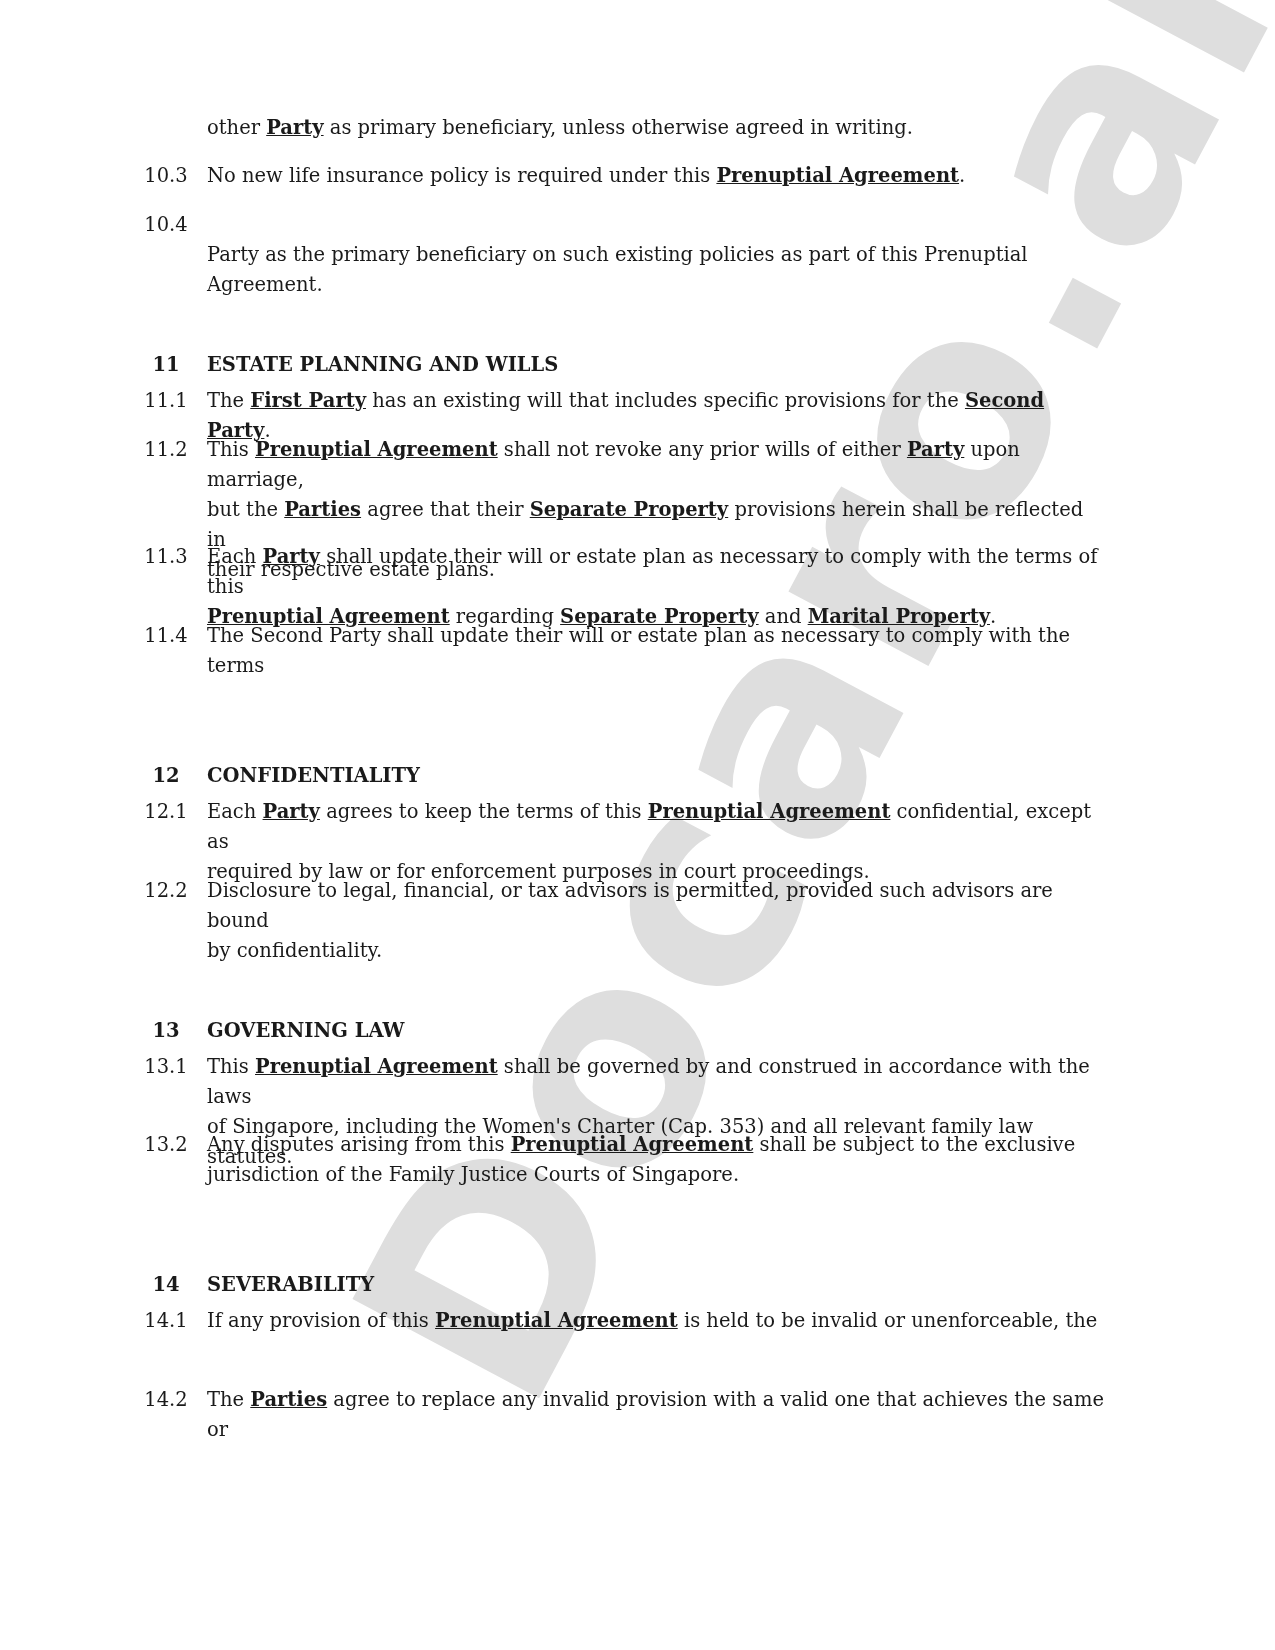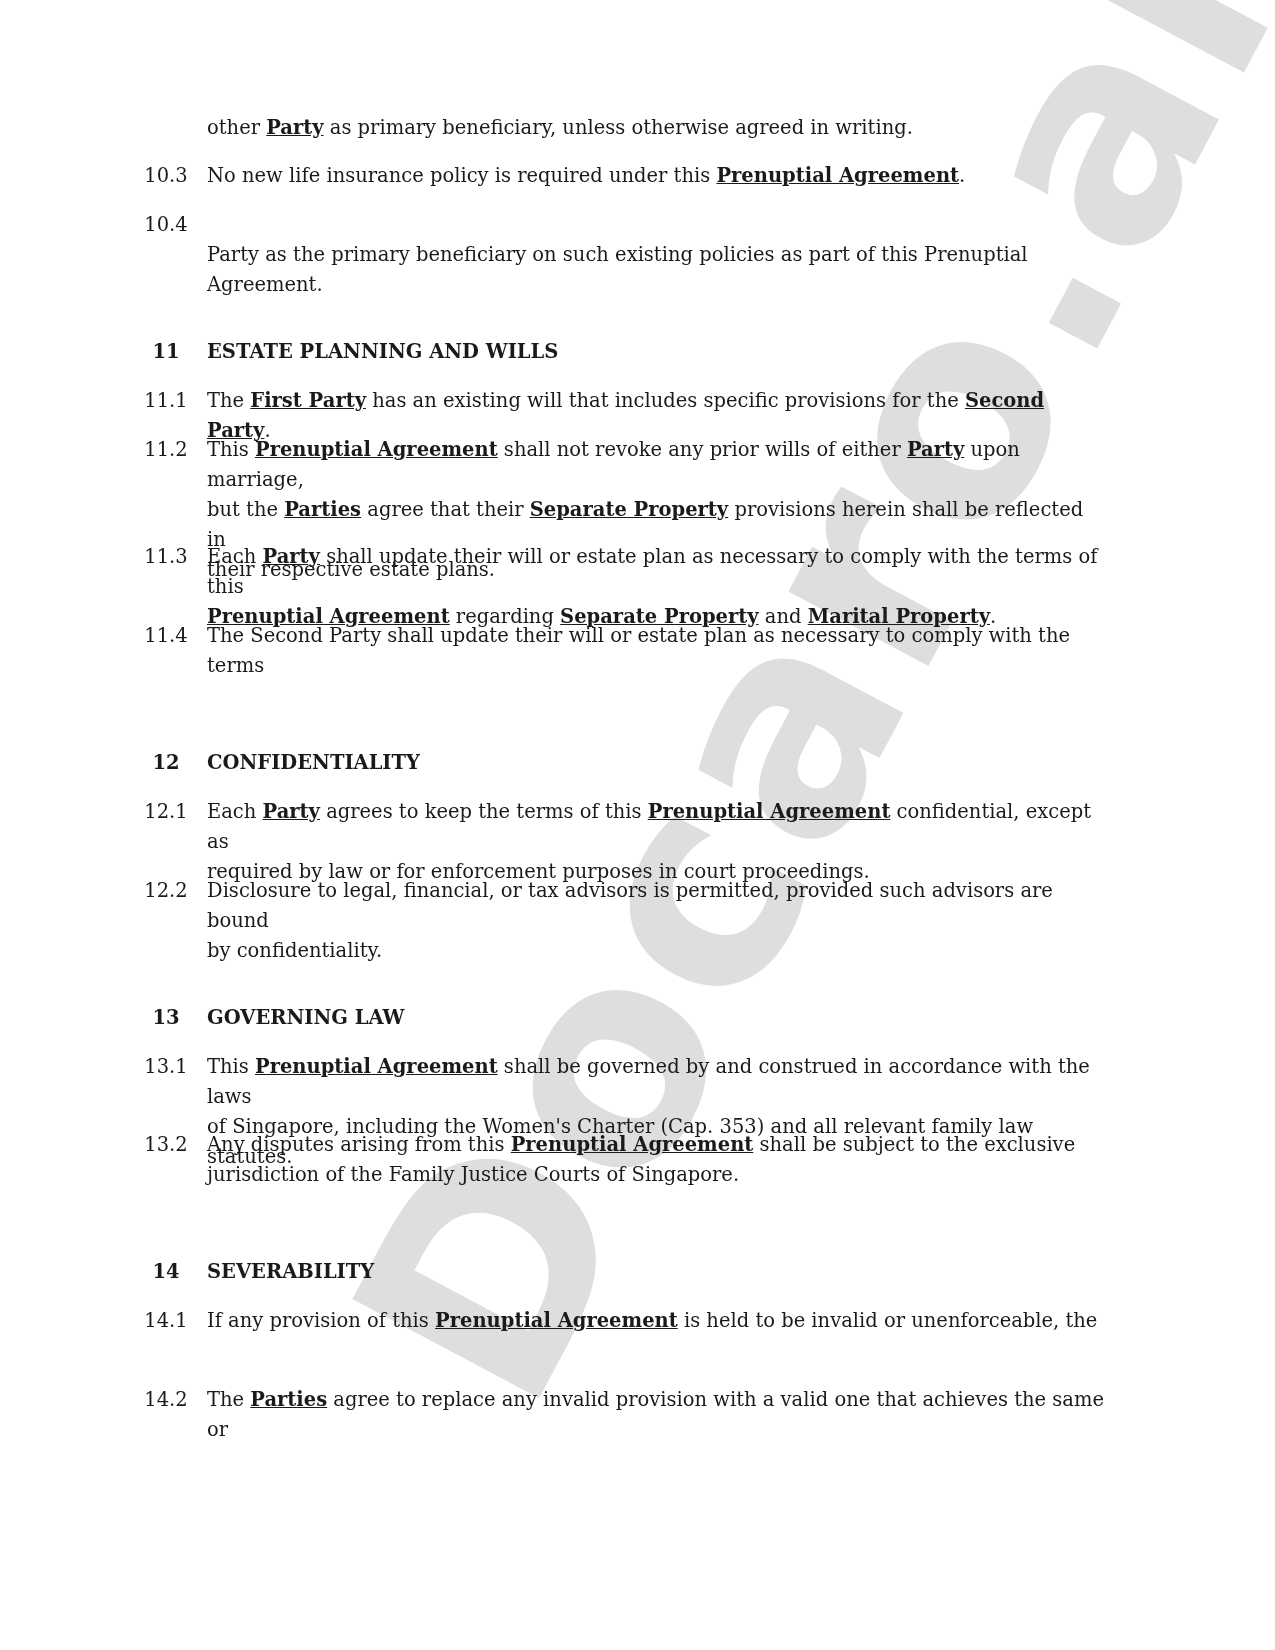--- a/index.html
+++ b/index.html
@@ -6,21 +6,21 @@
   body { width: 1275px; height: 1650px; position: relative; overflow: hidden;
          font-family: "DejaVu Serif", "Liberation Serif", serif; color: #1a1a1a; }
   .watermark { position: absolute; left: 120px; top: 700px; width: 1200px; text-align: center;
                font-family: "DejaVu Sans", sans-serif; font-weight: bold; font-size: 290px;
                color: #dedede; transform: rotate(-62deg); transform-origin: center center;
                letter-spacing: 6px; z-index: 0; white-space: nowrap; line-height: 1; }
   .page { position: absolute; left: 0; top: 0; width: 1275px; z-index: 1; }
   .para { position: absolute; left: 140px; width: 980px; font-size: 19.5px; line-height: 30px; }
   .num { position: absolute; left: 0; width: 52px; text-align: center; }
   .text { position: absolute; left: 67px; width: 900px; }
-  .head .num, .head .text { font-weight: bold; }
+  .head .num, .head .text { font-weight: bold; margin-top: 13px; }
   b { font-weight: bold; text-decoration: underline; }
 </style>
 </head>
 <body>
 
 <div class="watermark">Docaro.ai</div>
 
 <div class="page">
 
   <div class="para" style="top:113px">

